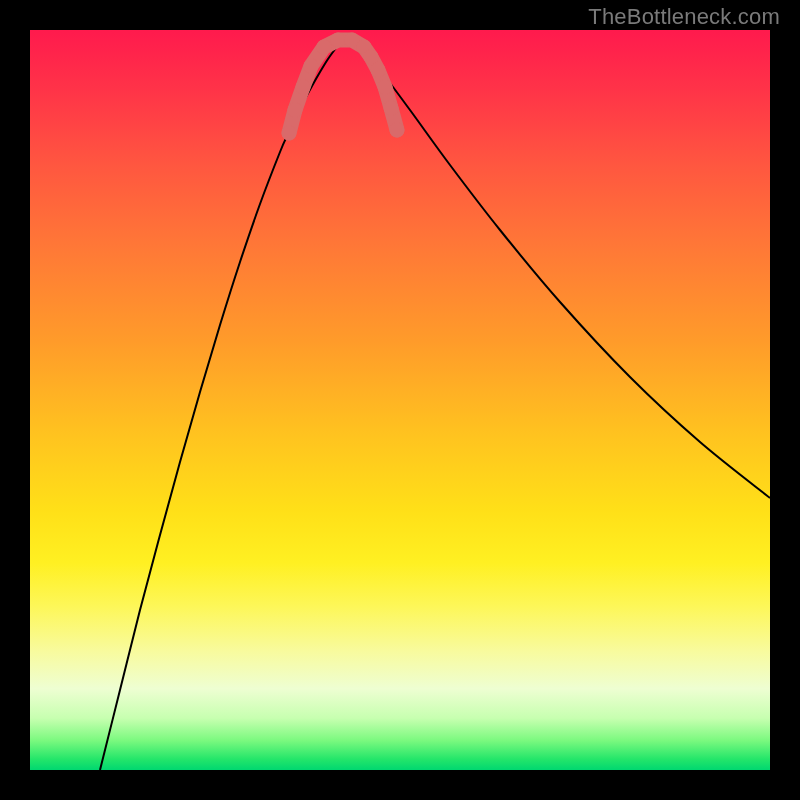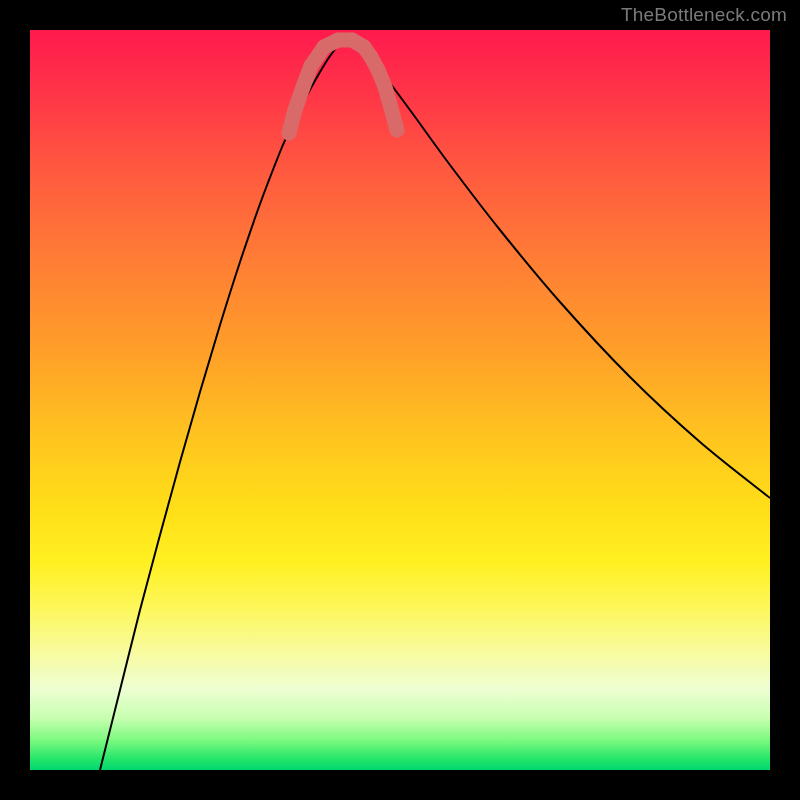--- a/index.html
+++ b/index.html
@@ -44,23 +44,23 @@
       #eefed2 89%,
       #c7ffb0 93%,
       #7bf97f 96%,
       #25e66a 98.5%,
       #00d770 100%
     );
   }
   .watermark {
     position: absolute;
     top: 4px;
-    right: 13px;
+    right: 20px;
     color: #7a7a7a;
-    font-size: 19px;
+    font-size: 22px;
     font-weight: 500;
     letter-spacing: 0.2px;
     user-select: none;
     text-align: right;
   }
   svg.curves {
     position: absolute;
     left: 0; top: 0;
     width: 740px;
     height: 740px;

